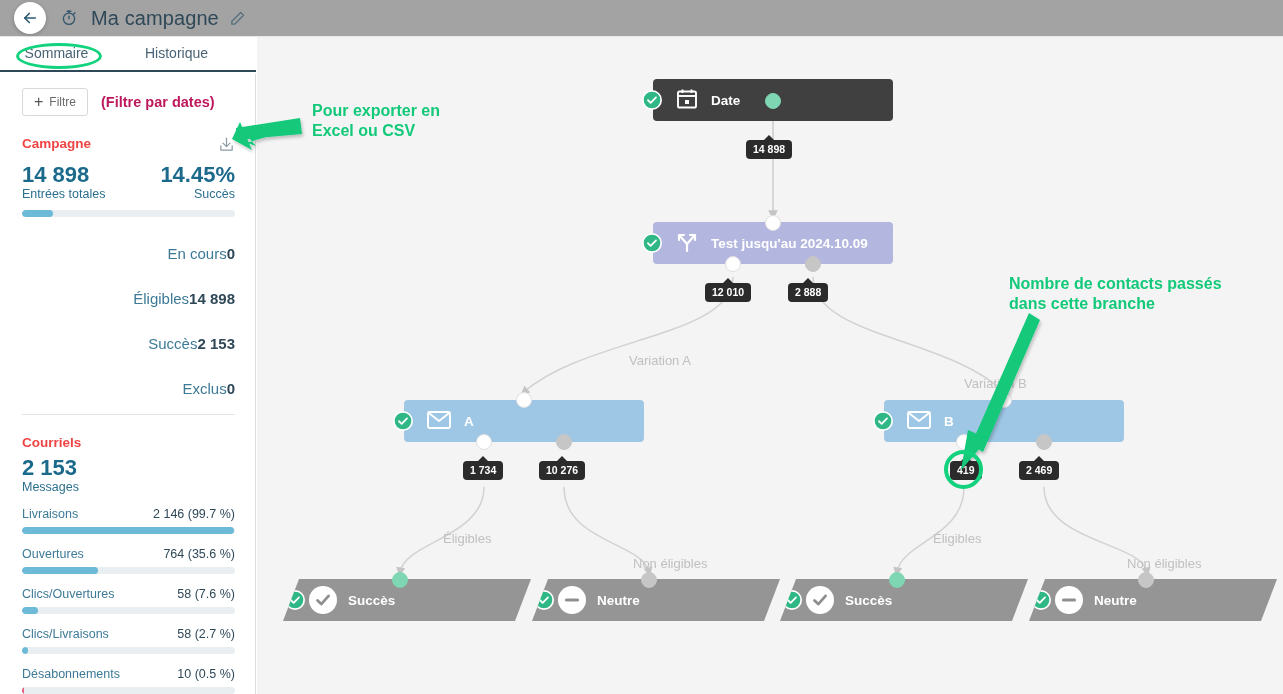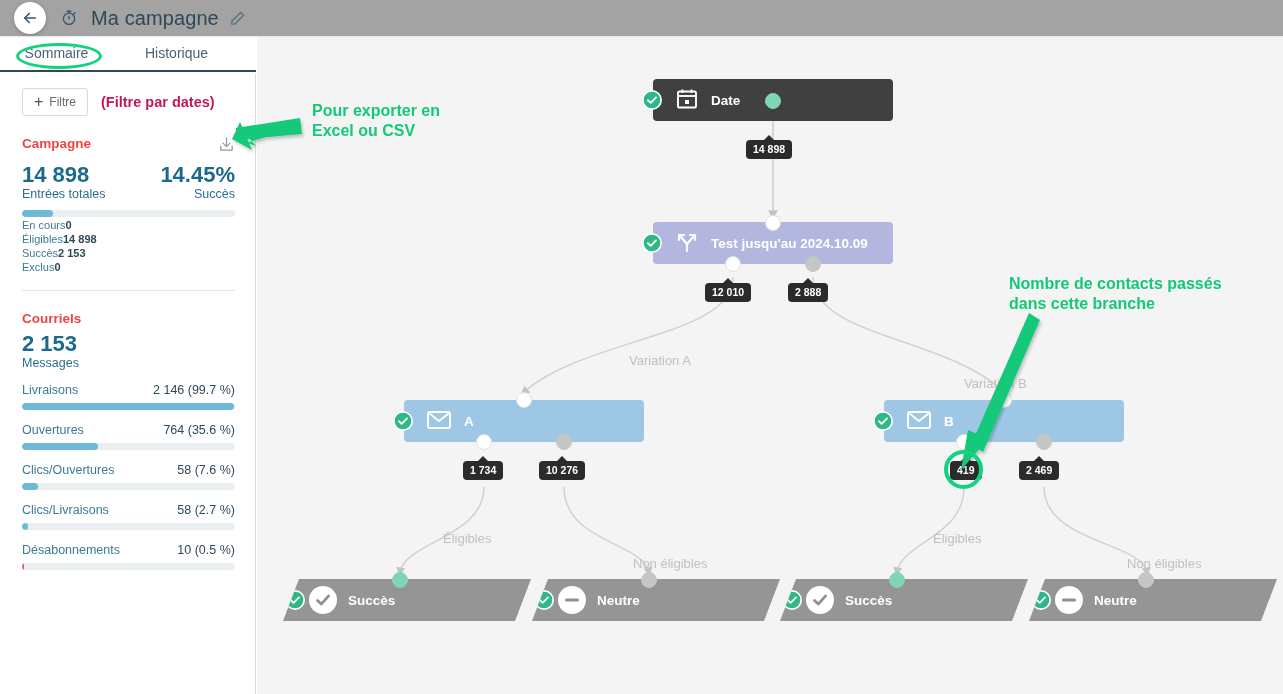--- a/index.html
+++ b/index.html
@@ -68,21 +68,21 @@
   .dl-icon { color: #8a9aa4; }
 
   .big-row { display: flex; justify-content: space-between; align-items: flex-end; margin-top: 7px; }
   .big-num { font-size: 22px; font-weight: bold; color: #1b6a8c; line-height: 1.05; }
   .big-lbl { font-size: 12.5px; color: #2b6f8e; margin-top: 1px; }
   .big-right { text-align: right; }
 
   .track { height: 7px; border-radius: 4px; background: #e9eef1; margin-top: 9px; overflow: hidden; }
   .track > span { display: block; height: 100%; border-radius: 4px; background: #6cb9d8; }
 
-  .kv { display: flex; justify-content: flex-start; font-size: 11px; margin-top: 2px; }
+  .kv { display: flex; justify-content: flex-end; font-size: 15px; margin-top: 28px; }
   .kv .k { color: #3d7a96; }
   .kv .v { color: #2f4858; font-weight: 600; }
 
   .divider { height: 1px; background: #e3e3e3; margin: 17px 0 0 0; }
 
   .metric { margin-top: 13px; }
   .metric-head { display: flex; justify-content: space-between; font-size: 12.5px; }
   .metric-head .mk { color: #3d7a96; }
   .metric-head .mv { color: #2f4858; }
   .metric .track { margin-top: 6px; }

